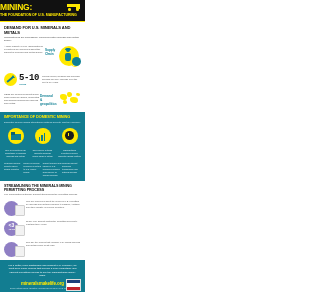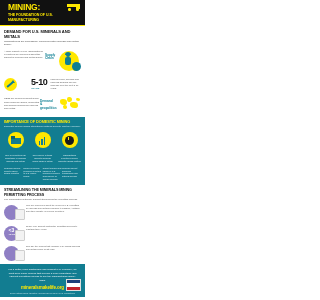--- a/index.html
+++ b/index.html
@@ -1,20 +1,20 @@
 <!DOCTYPE html>
 <html><head>
 <meta charset="utf-8">
 <style>
   html,body{margin:0;padding:0;background:#fff;}
   body{width:85px;height:300px;overflow:hidden;font-family:"Liberation Sans",sans-serif;}
   .page{width:85px;height:300px;position:relative;background:#ffffff;}
 
   
-  .hdr{background:#111111;padding:3px 4px 3px 8px;position:relative;}
+  .hdr{background:#111111;padding:3px 4px 3px 0;position:relative;}
   .hdr-title{color:#ffe800;font-size:8.5px;font-weight:bold;letter-spacing:-0.2px;line-height:9px;}
   .hdr-sub{color:#ffe800;font-size:3.6px;font-weight:bold;line-height:4.5px;letter-spacing:-0.05px;margin-top:1px;}
   .truck{position:absolute;right:4px;top:4px;width:14px;height:7px;}
   .truck .bed{position:absolute;left:0;top:0;width:13px;height:3.4px;background:#ffe800;}
   .truck .cab{position:absolute;left:9px;top:2.6px;width:4px;height:2.4px;background:#ffe800;}
   .truck .w{position:absolute;bottom:0;width:2.6px;height:2.6px;border-radius:50%;background:#ffe800;}
   .truck .w1{left:1.4px;} .truck .w2{left:9px;}
   .hdr-rule{height:1.2px;background:#ffe800;}
 
   
@@ -32,21 +32,21 @@
   .worker .head{position:absolute;left:3px;top:0;width:4.2px;height:4.2px;border-radius:50%;background:#0e7f93;}
   .worker .hat{position:absolute;left:2px;top:-0.4px;width:6.2px;height:2.4px;border-radius:3px 3px 0 0;background:#0e7f93;}
   .worker .body{position:absolute;left:2px;top:4.6px;width:6.4px;height:8px;border-radius:2px;background:#0e7f93;}
   .gear{position:absolute;right:1.6px;top:13.6px;width:6px;height:6px;border-radius:50%;border:1.4px solid #ffe800;}
 
   
   .band510{display:flex;align-items:center;padding:2px 4px 3px 4px;background:#fff;}
   .arrowcirc{width:13px;height:13px;border-radius:50%;background:#ffe800;position:relative;flex:none;}
   .arrowcirc:after{content:"";position:absolute;left:3px;top:8px;width:7px;height:1.6px;background:#0e7f93;transform:rotate(-40deg);transform-origin:left center;}
   .arrowcirc:before{content:"";position:absolute;right:2.2px;top:2.4px;border-left:2.4px solid transparent;border-right:2.4px solid transparent;border-bottom:3.4px solid #0e7f93;}
-  .bignum{font-size:9px;font-weight:bold;color:#111;margin-left:14px;line-height:9px;letter-spacing:-0.4px;}
+  .bignum{font-size:9px;font-weight:bold;color:#111;margin-left:2px;line-height:9px;letter-spacing:-0.4px;font-family:Liberation Mono, monospace;}
   .bignum .unit{display:block;font-size:2.4px;font-weight:bold;color:#0e7f93;letter-spacing:0;line-height:3px;}
   .band510 .cap{margin-left:3px;font-size:2.3px;color:#555;line-height:3.1px;flex:1;}
 
   
   .bandgeo{display:flex;align-items:center;padding:1px 4px 4px 4px;}
   .bandgeo .cap{width:36px;font-size:2.3px;color:#555;line-height:3.1px;}
   .geo{flex:1;position:relative;height:18px;}
   .geo-label{position:absolute;left:0;top:5px;font-size:3.2px;font-weight:bold;color:#0e7f93;line-height:3.8px;width:15px;}
   .globe{position:absolute;right:0px;top:1px;width:22px;height:15px;}
   .blob{position:absolute;background:#ffe800;border-radius:40% 55% 45% 60%;}

